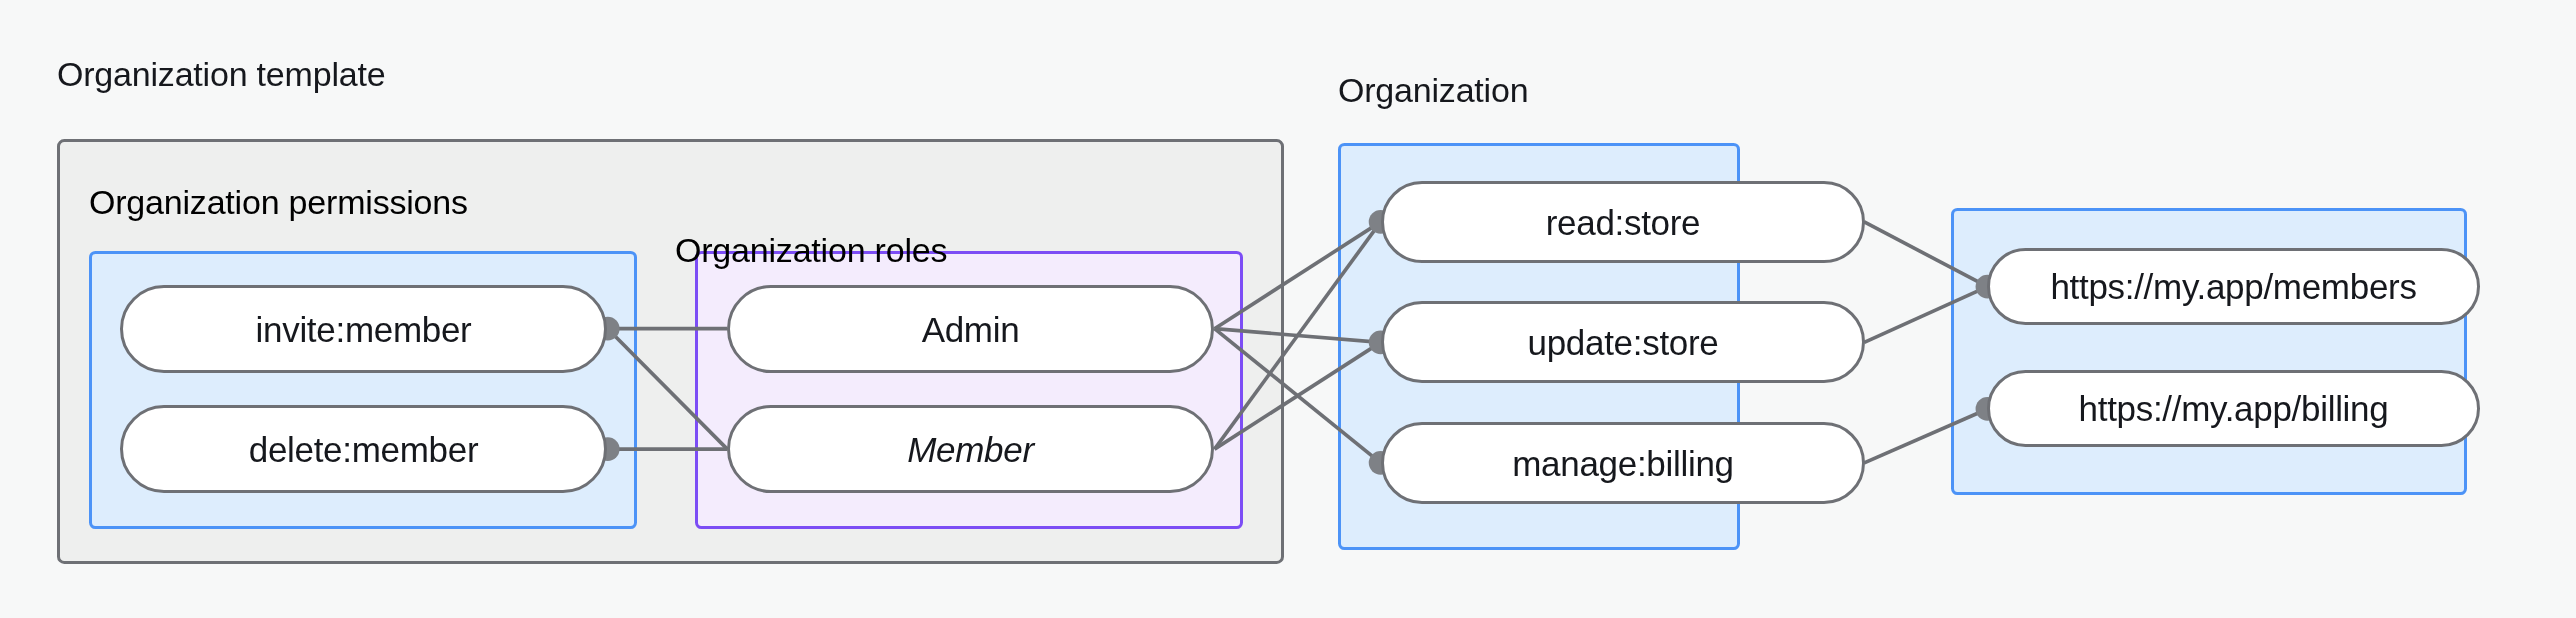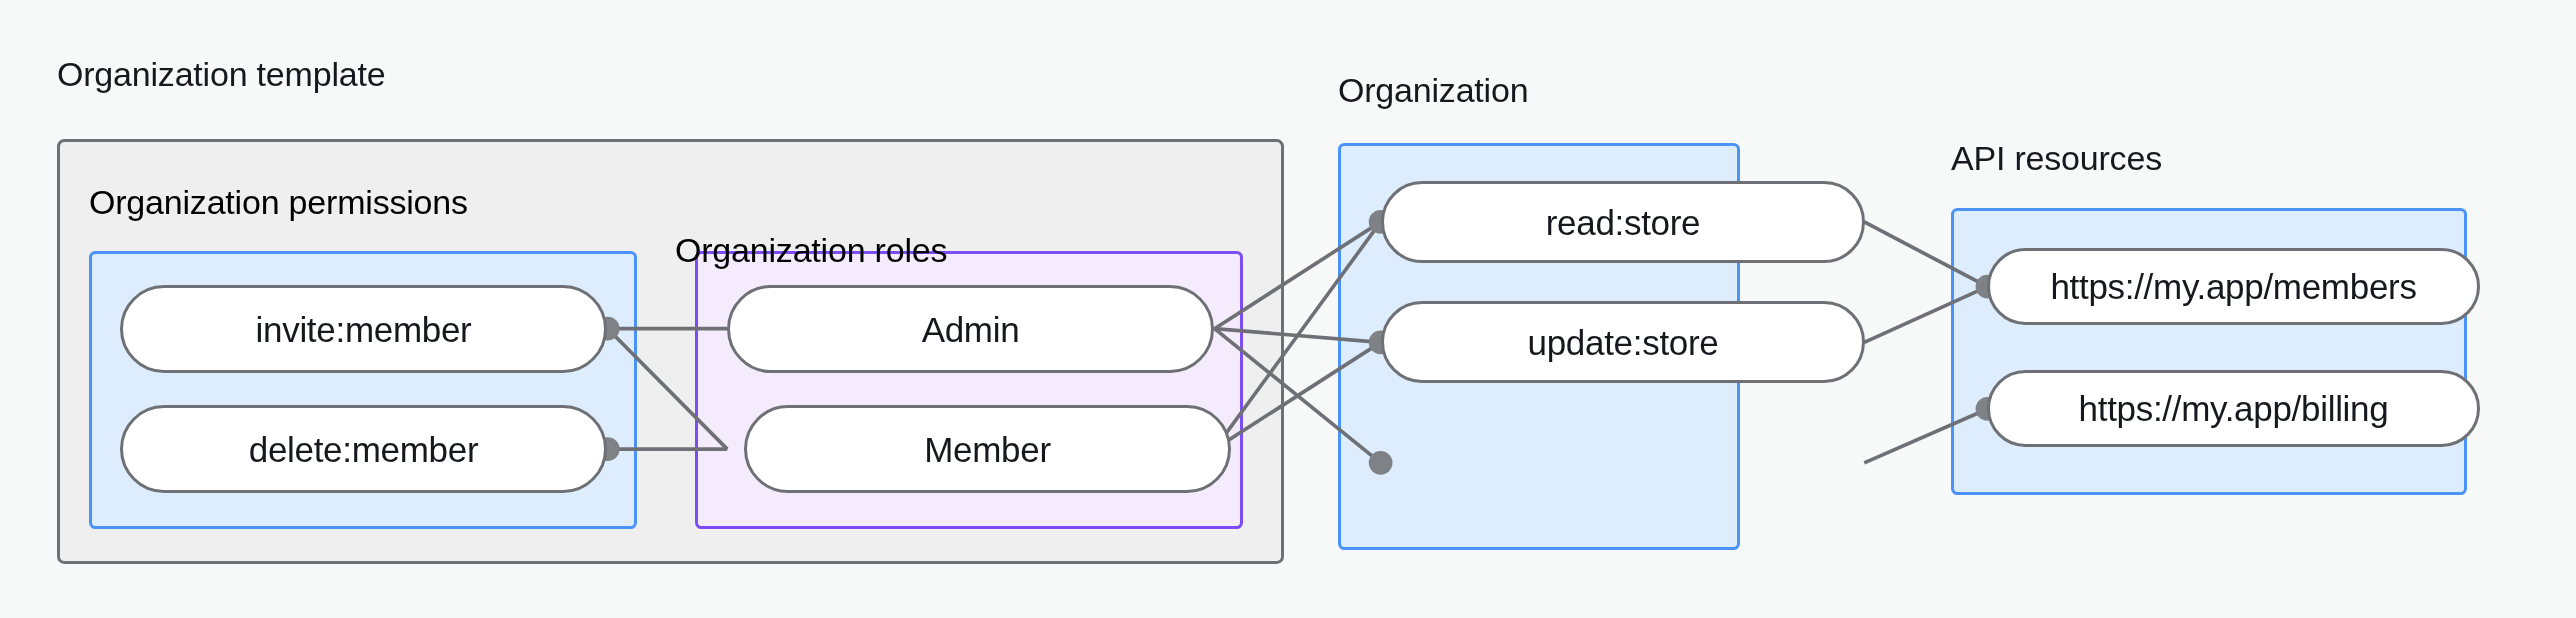--- a/index.html
+++ b/index.html
@@ -108,38 +108,40 @@
   </div>
 
   <div class="sub-title" style="left:675px; top:185px;margin-top:48px;">Organization roles</div>
 
   <div class="purple-box" style="left:695px; top:251px; width:548px; height:278px;"></div>
 
   <div class="pill" style="left:727px; top:285px; width:487px; height:88px;">
     <span>Admin</span>
   </div>
 
-  <div class="pill" style="left:744px; top:405px; width:487px; height:88px;">
+  <div class="pill" style="left:727px; top:405px; width:487px; height:88px;font-style:italic;">
     <span>Member</span>
   </div>
 
   <div class="group-title" style="left:1338px; top:73px;">Organization</div>
 
   <div class="blue-box" style="left:1338px; top:143px; width:402px; height:407px;"></div>
 
   <div class="pill" style="left:1381px; top:301px; width:484px; height:82px;">
     <span>update:store</span>
   </div>
 
   <div class="pill" style="left:1381px; top:181px; width:484px; height:82px;">
     <span>read:store</span>
   </div>
 
+  <div class="pill" style="left:1381px; top:422px; width:484px; height:82px;">
+    <span>manage:billing</span>
+  </div>
 
-  <div class="group-title" style="left:1951px; top:141px;">API resources</div>
 
   <div class="blue-box" style="left:1951px; top:208px; width:516px; height:287px;"></div>
 
   <div class="pill" style="left:1987px; top:370px; width:493px; height:77px;">
     <span>https://my.app/billing</span>
   </div>
 
   <div class="pill" style="left:1987px; top:248px; width:493px; height:77px;">
     <span>https://my.app/members</span>
   </div>

